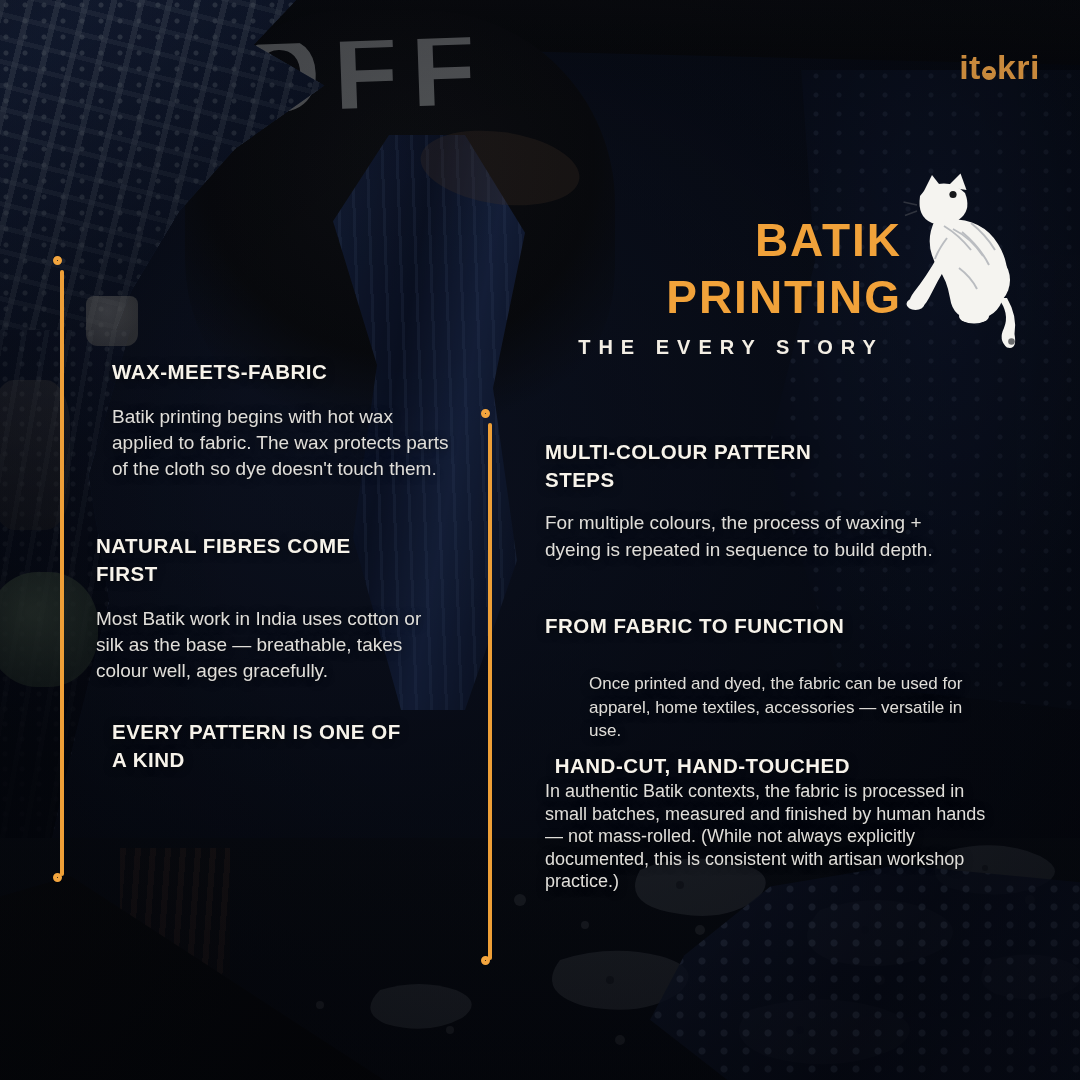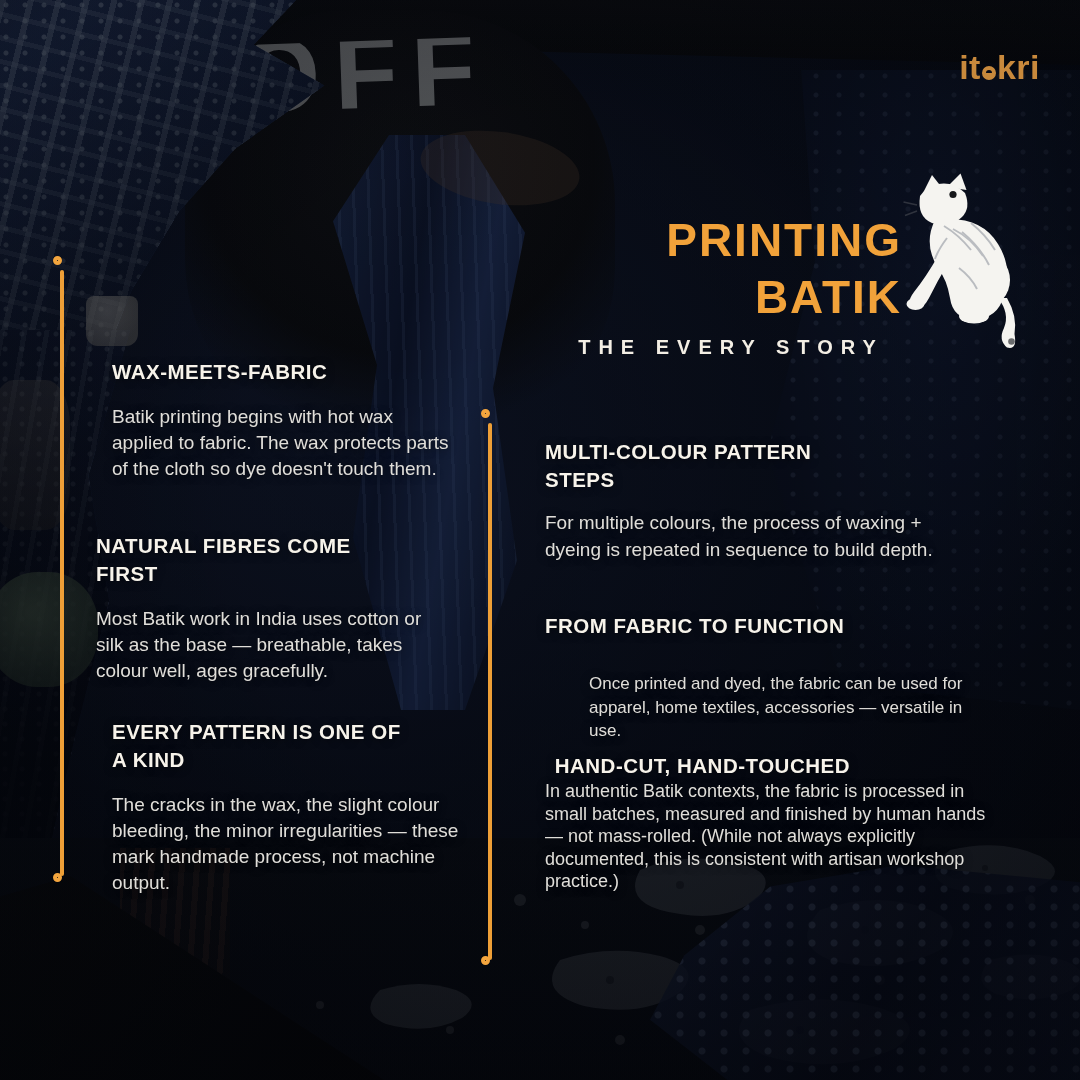--- a/index.html
+++ b/index.html
@@ -137,22 +137,22 @@
         <circle cx="985" cy="28" r="3"></circle>
     </g>
   </svg>
   <div class="bg-layer coil"></div>
   <div class="bg-layer pot"></div>
   <div class="bg-layer vignette"></div>
 
   <div class="logo"><span>it</span><span class="logo-o"></span><span>kri</span></div>
 
   <div class="title">
+    <div>BATIK</div>
     <div>PRINTING</div>
-    <div>BATIK</div>
   </div>
   <div class="subtitle">THE EVERY STORY</div>
 
   <svg class="cat-svg" viewBox="0 0 100 120">
     <g fill="#f5f4f0">
       <polygon points="20,14 26,2 33,11"></polygon>
       <polygon points="36,10 45,1 49,12"></polygon>
       <path d="M18,16 Q16,30 26,34 Q38,38 46,30 Q52,24 48,14 Q40,6 30,8 Q22,10 18,16 Z"></path>
       <path d="M28,32 Q58,28 70,48 Q80,64 74,82 Q70,98 54,98 Q40,98 38,84 Q36,72 30,64 Q20,48 28,32 Z"></path>
       <ellipse cx="62" cy="72" rx="16" ry="18"></ellipse>
@@ -187,21 +187,20 @@
   <div class="section" id="ls1">
     <h3>WAX-MEETS-FABRIC</h3>
     <p>Batik printing begins with hot wax applied to fabric. The wax protects parts of the cloth so dye doesn't touch them.</p>
   </div>
   <div class="section" id="ls2">
     <h3>NATURAL FIBRES COME FIRST</h3>
     <p>Most Batik work in India uses cotton or silk as the base — breathable, takes colour well, ages gracefully.</p>
   </div>
   <div class="section" id="ls3">
     <h3>EVERY PATTERN IS ONE OF A KIND</h3>
-    <p>The cracks in the wax, the slight colour bleeding, the minor irregularities — these mark handmade process, not machine output.</p>
   </div>
 
   <div class="section" id="rs1">
     <h3>MULTI-COLOUR PATTERN STEPS</h3>
     <p>For multiple colours, the process of waxing + dyeing is repeated in sequence to build depth.</p>
   </div>
   <div class="section" id="rs2">
     <h3>FROM FABRIC TO FUNCTION</h3>
     <p>Once printed and dyed, the fabric can be used for apparel, home textiles, accessories — versatile in use.</p>
   </div>

